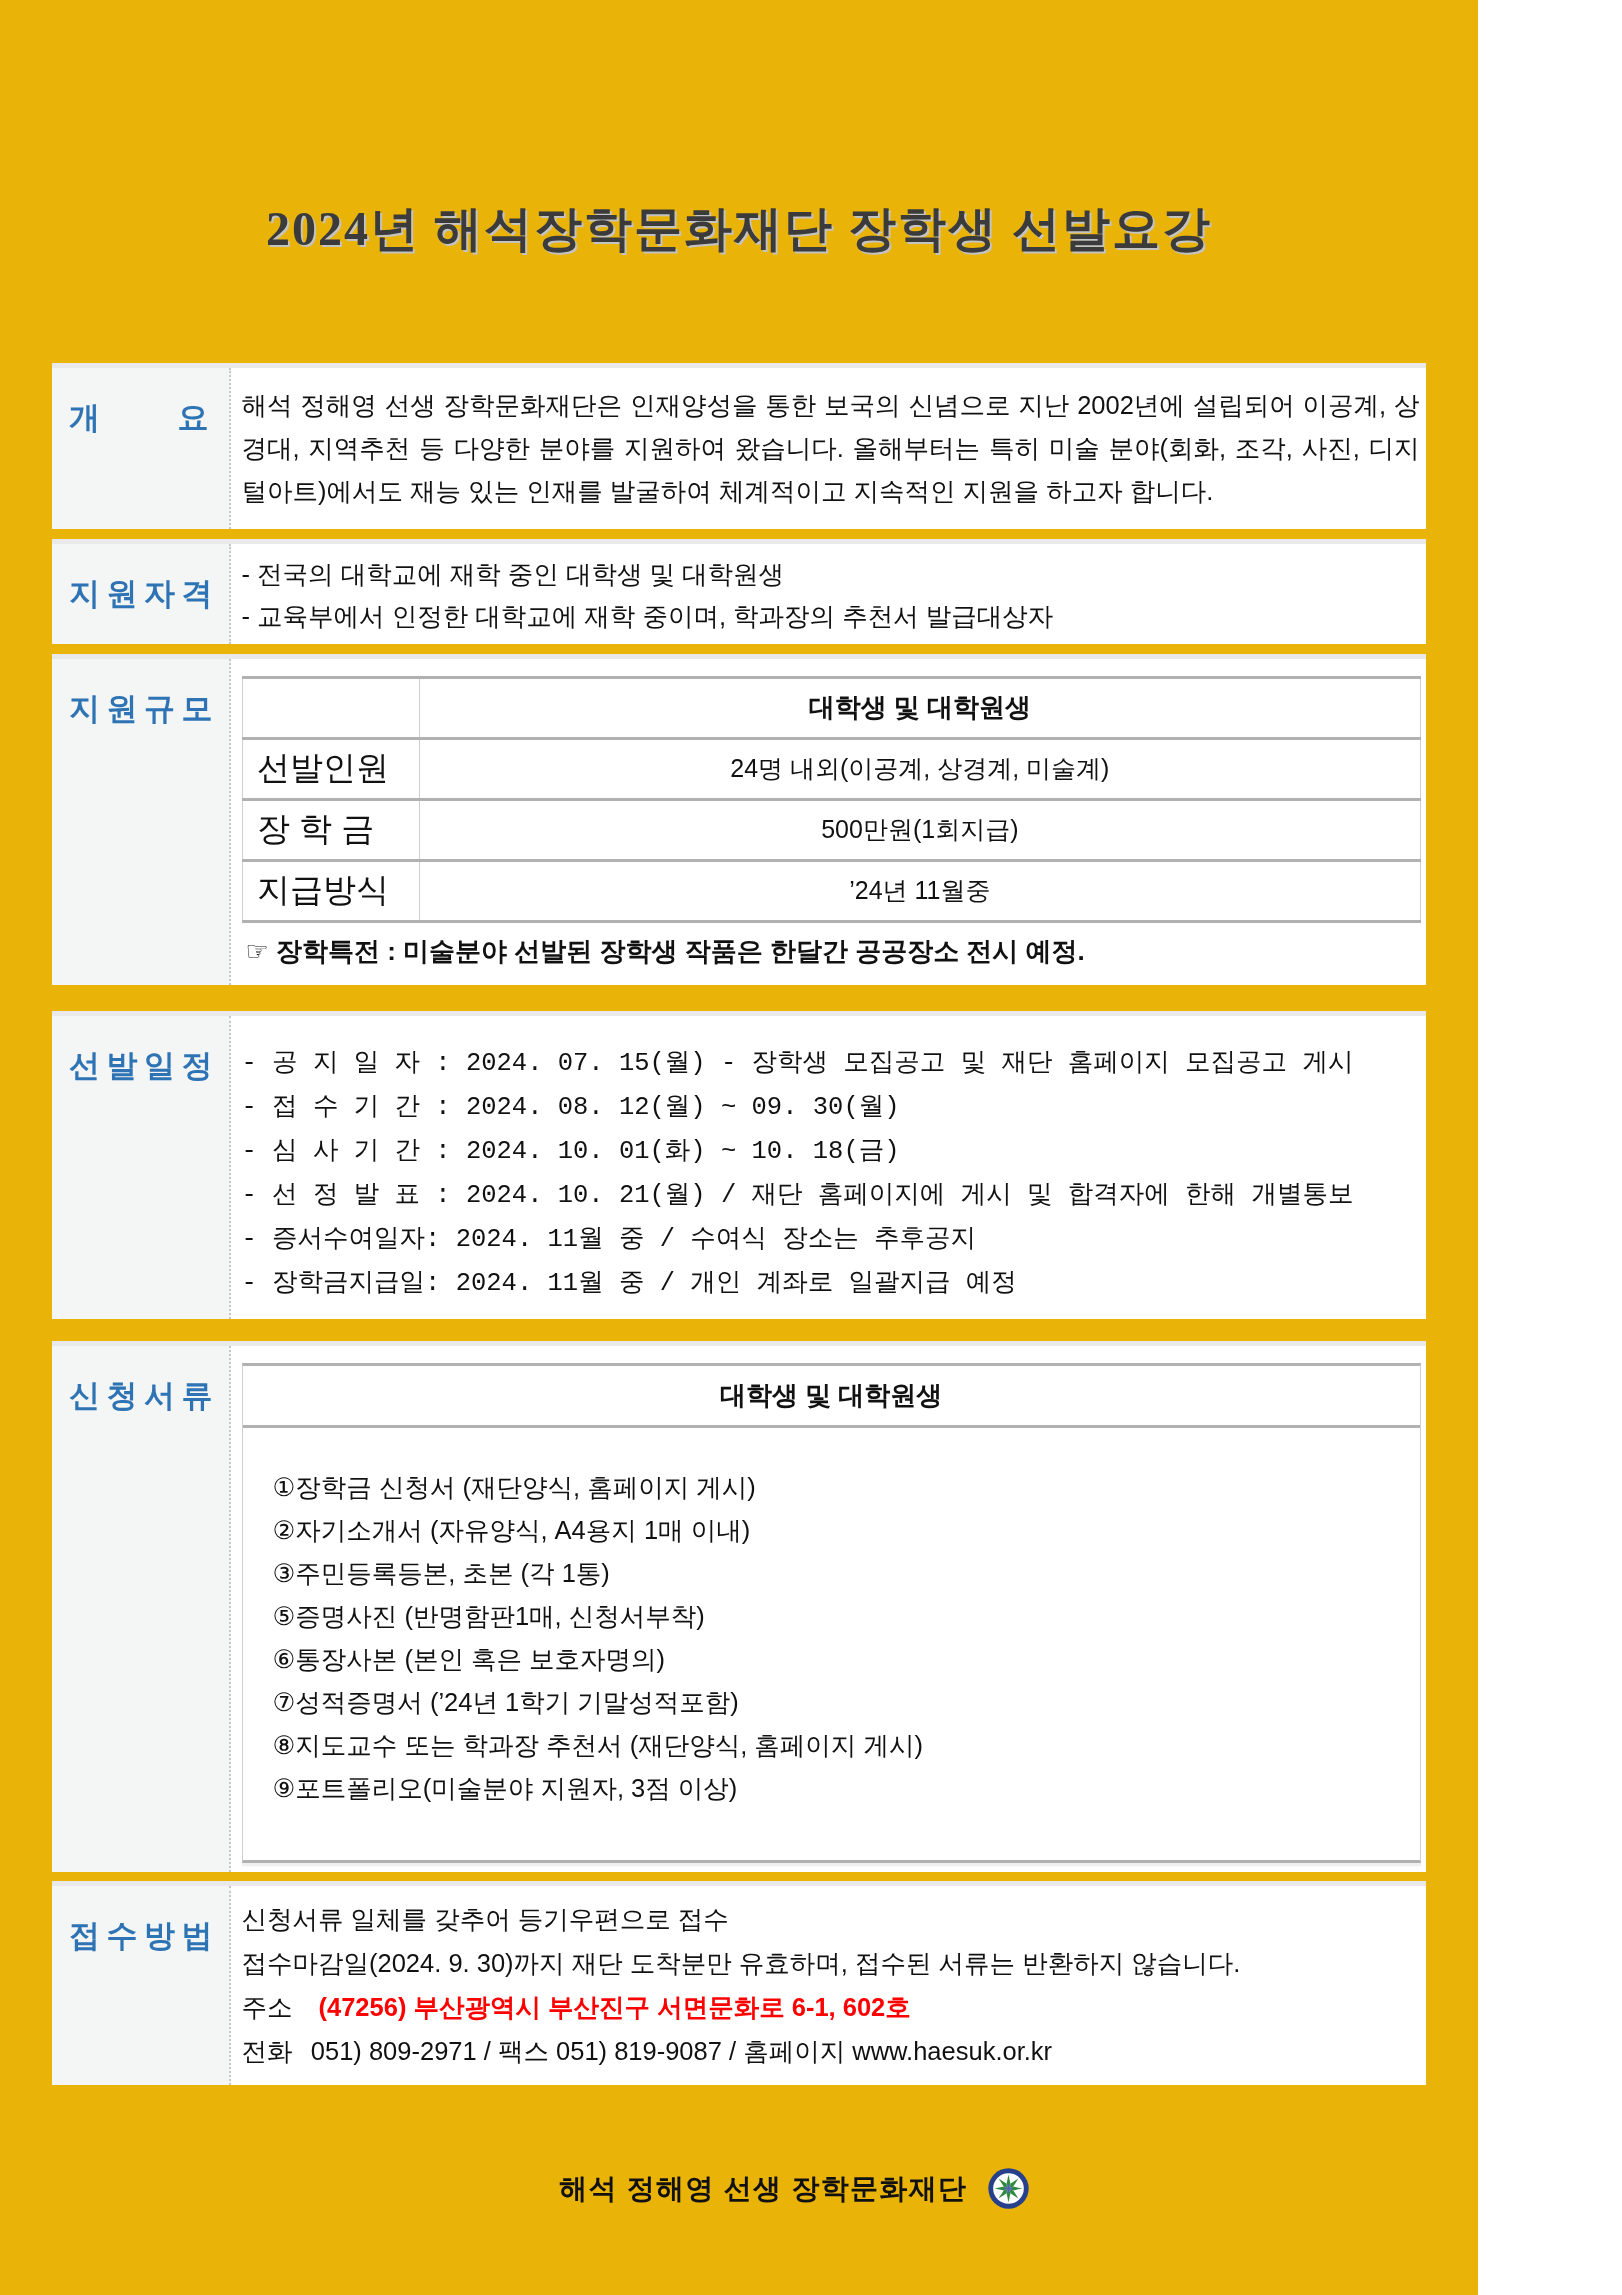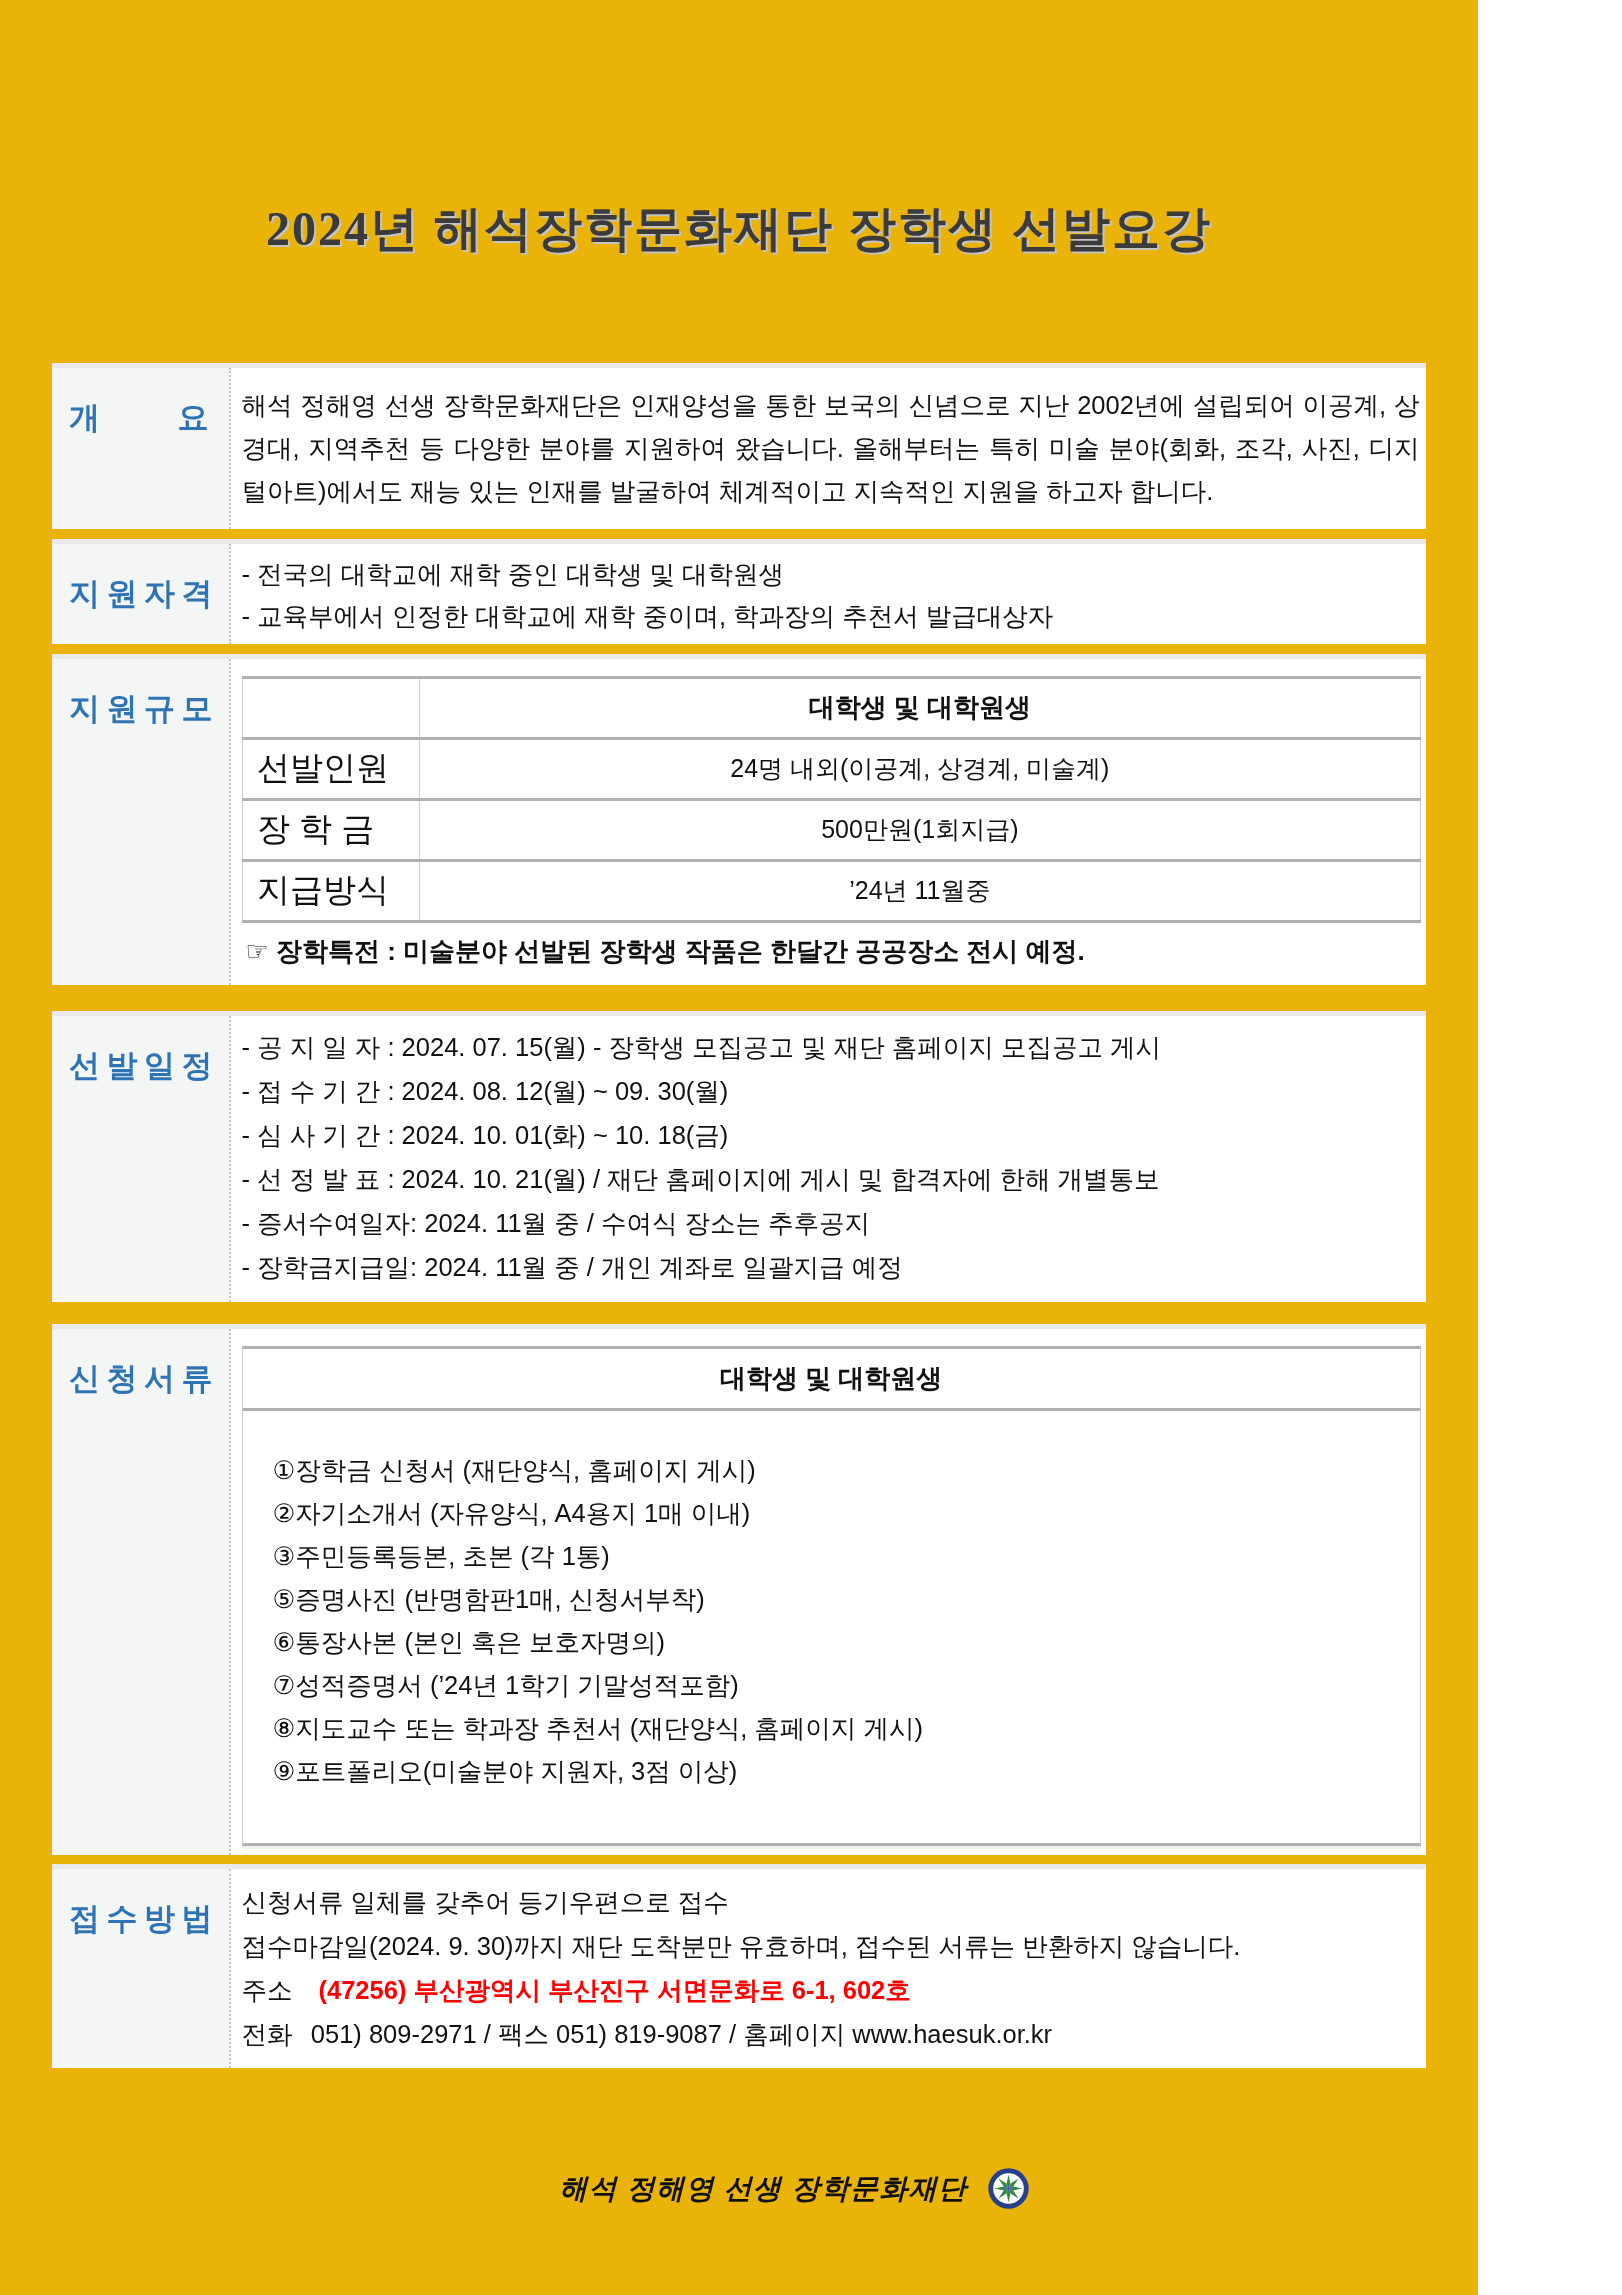--- a/index.html
+++ b/index.html
@@ -26,21 +26,21 @@
   .sec-label.spread { letter-spacing:0; word-spacing:69px; }
   .sec-body {
     flex:1; background:#ffffff; box-sizing:border-box;
     padding:11.8px 5.2px 9.2px 10.5px; font-size:25.5px;
   }
 
   .sec-overview .sec-body p { margin:3.9px 1.3px 6.5px 0; line-height:43px; text-align:justify; }
 
   .line { line-height:42px; }
   .sec-schedule .line { line-height:44px; }
-  .sec-schedule .sec-body { padding-top:9px; padding-bottom:13px; }
+  .sec-schedule .sec-body { padding-top:26px; padding-bottom:13px;font-family:Liberation Mono, monospace; }
   .sec-eligibility .sec-body { padding-top:9.2px; padding-bottom:6.5px; }
 
   .mt-a { margin-top:10.5px; } .mt-b { margin-top:9.8px; }
   .mt-c { margin-top:26px; } .mt-d { margin-top:22px; } .mt-e { margin-top:9.2px; }
 
   .scale-table { width:100%; border-collapse:collapse; margin-top:5.2px; }
   .scale-table td {
     border:1.3px solid #cfcfcf; border-top:3.3px solid #b1b1b1; border-bottom:3.3px solid #b1b1b1;
     height:56px; font-size:33px; background:#ffffff;
   }
@@ -64,21 +64,21 @@
   .sub-line { line-height:44px; }
   .addr-label { margin-right:26px; }
   .addr-value { color:#ff0000; font-weight:bold; }
   .tel-label { margin-right:18.3px; }
 
   .footer {
     position:absolute; top:2167px; left:0; width:100%;
     display:flex; justify-content:center; align-items:center; gap:19.6px;
     padding-left:111px; box-sizing:border-box;
   }
-  .footer-text { font-weight:bold; font-size:28px; letter-spacing:1.3px; color:#111111;font-style:italic; }
+  .footer-text { font-weight:bold; font-size:28px; letter-spacing:1.3px; color:#111111; }
   .seal { width:43px; height:43px; display:block; }
 </style>
 </head>
 <body>
 
 <div class="page">
 
   <h1 class="title">2024년 해석장학문화재단 장학생 선발요강</h1>
 
   <div class="content">

